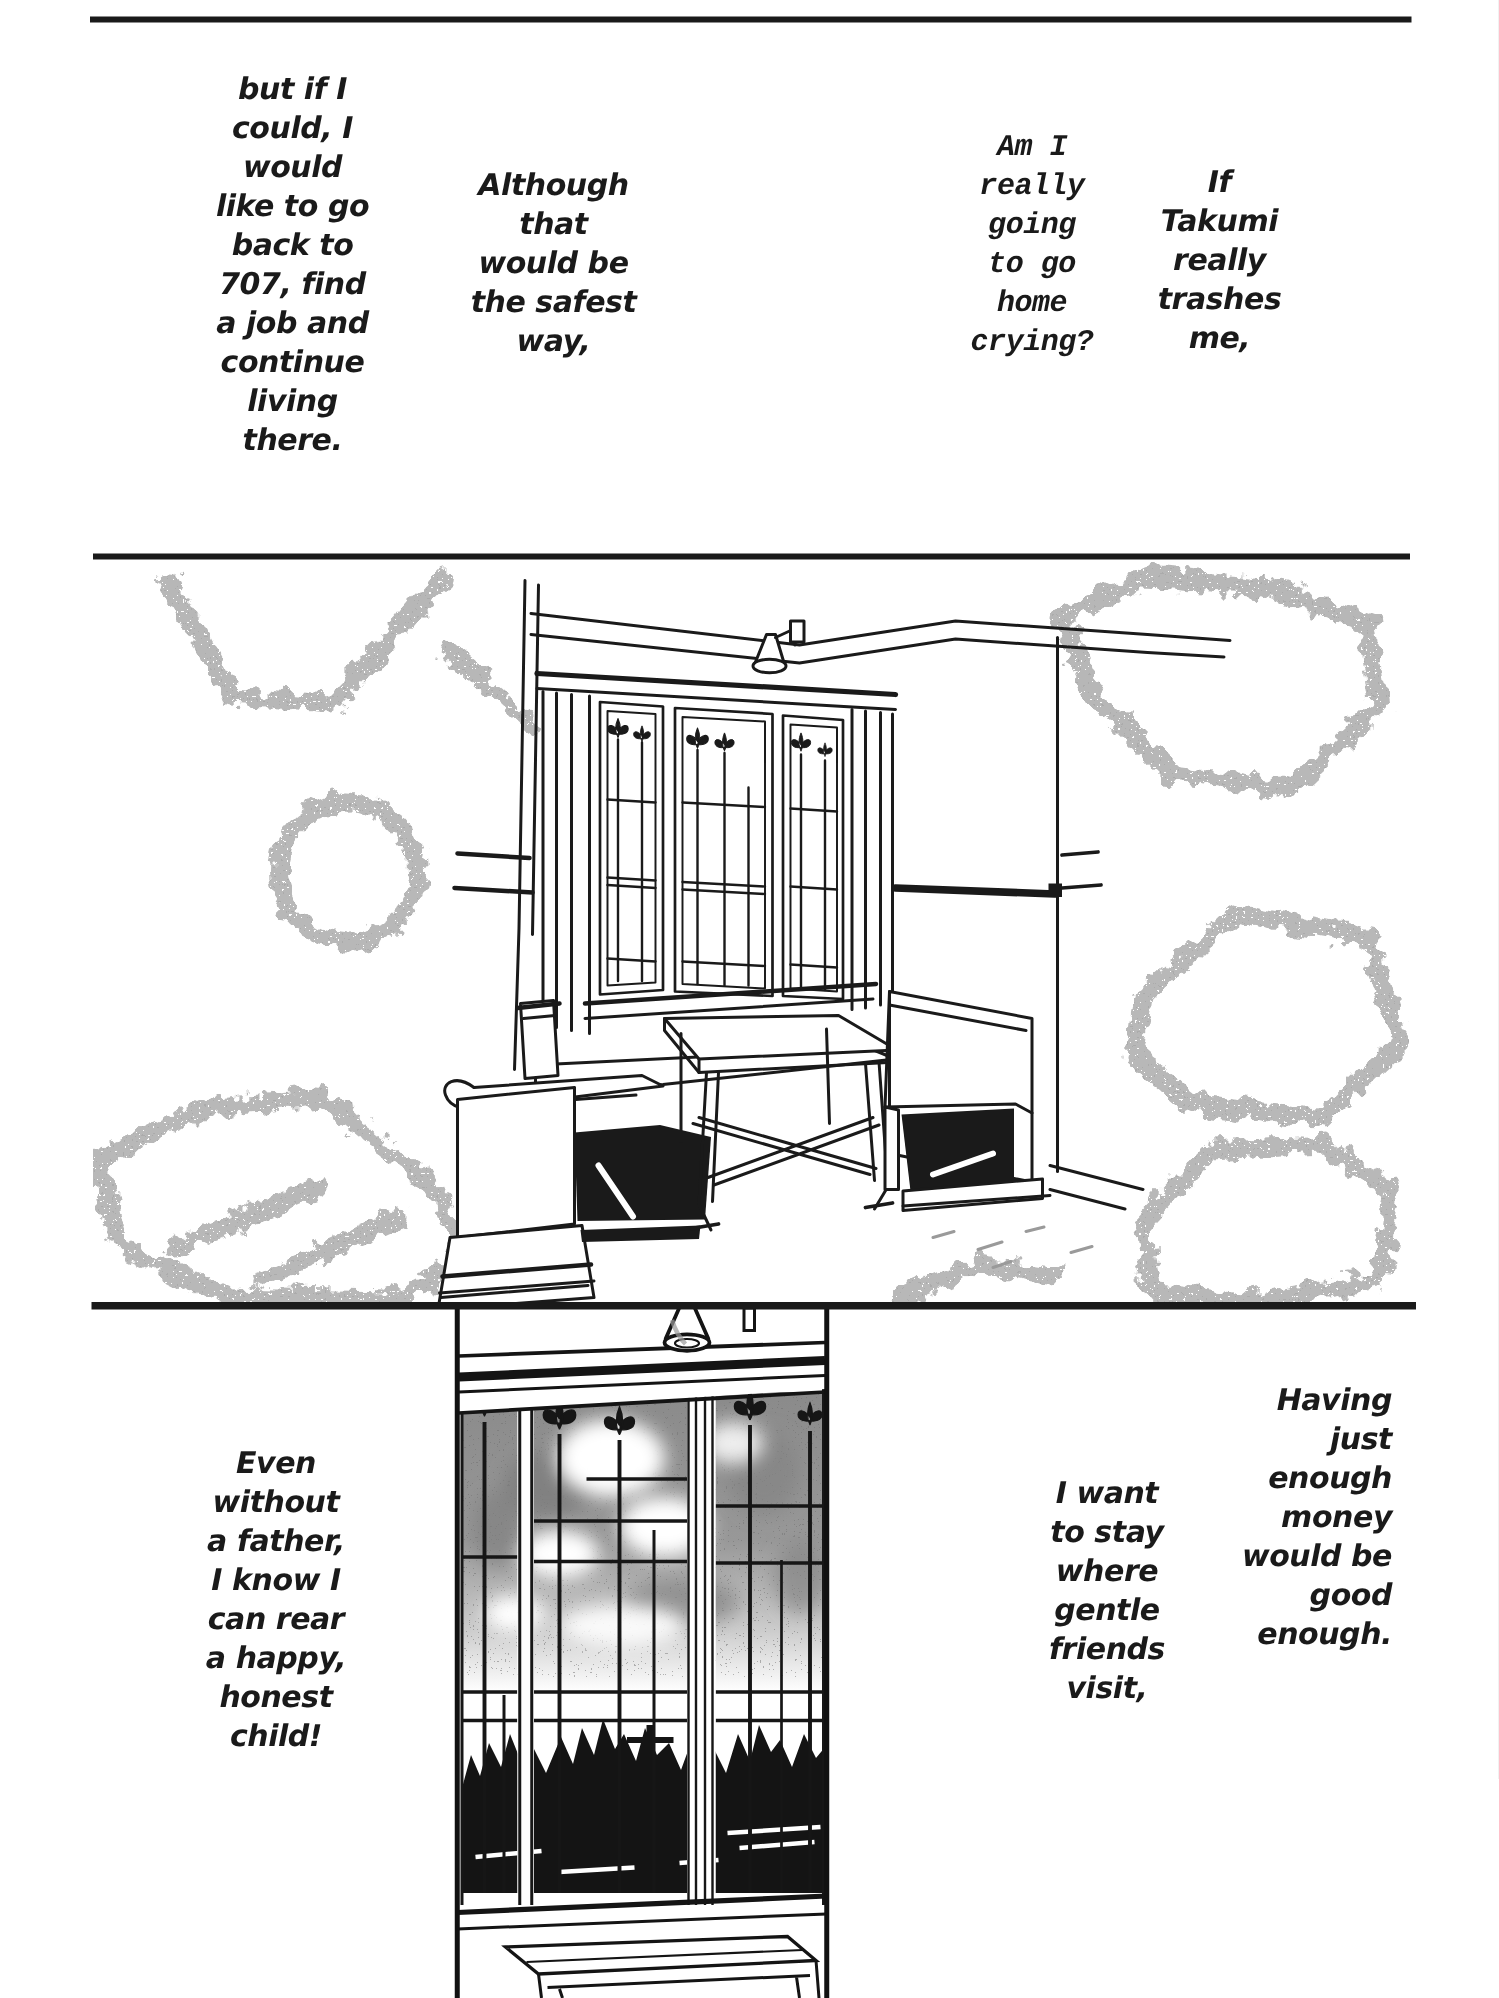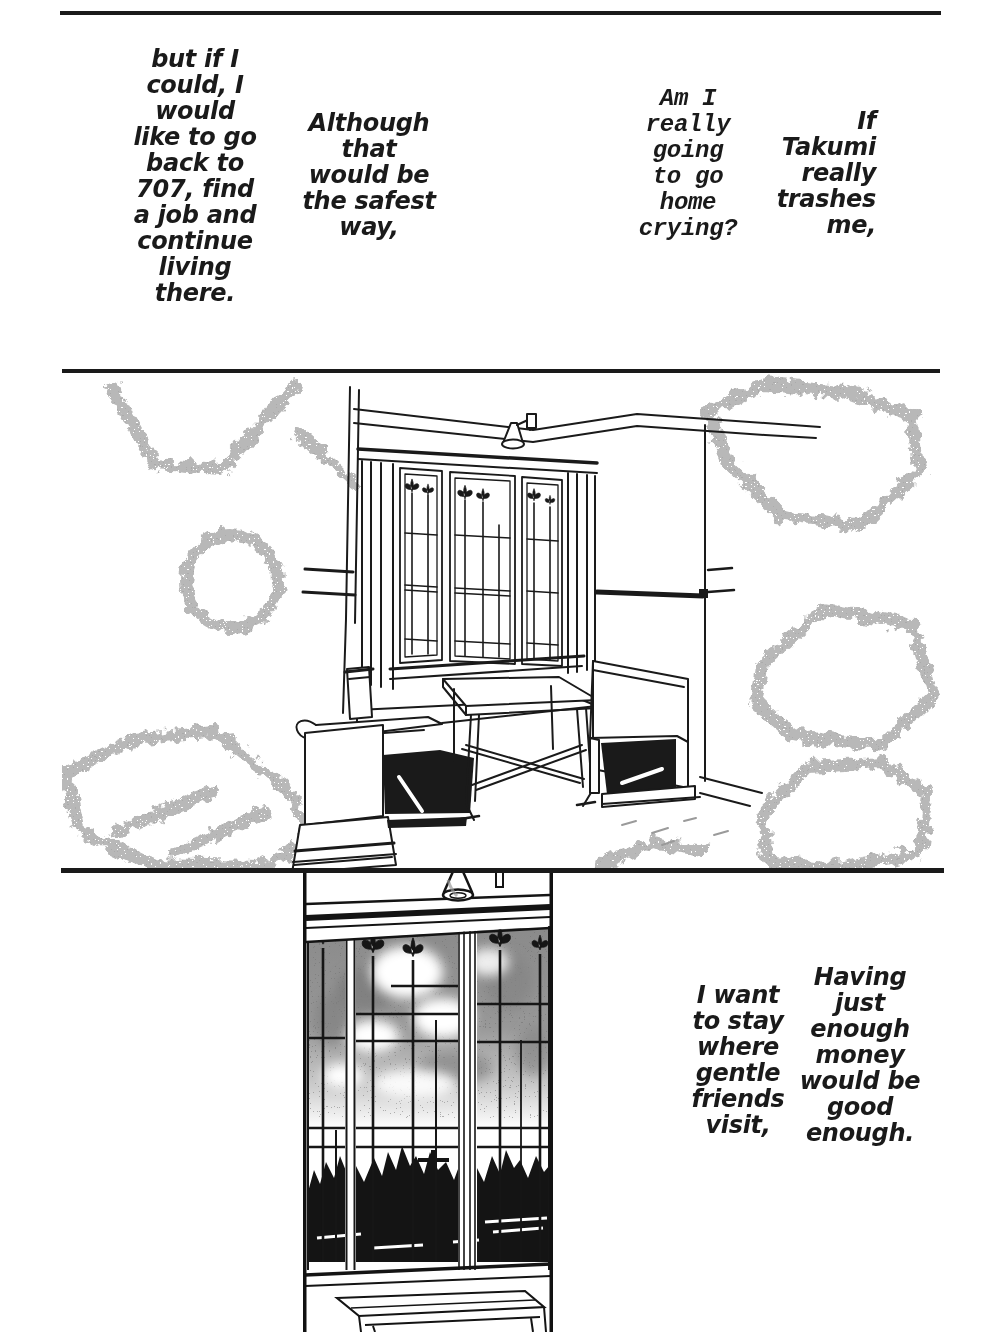--- a/index.html
+++ b/index.html
@@ -6,31 +6,31 @@
   .page{
     position:relative; width:999px; height:1332px; background:#ffffff;
     overflow:hidden; font-family:"DejaVu Sans", sans-serif;
     --ink:#1a1a1a; --tone:#9a9a9a;
   }
   .rule{position:absolute; background:var(--ink);}
   .top-rule{left:60px; top:11px; width:881px; height:4px;}
   .mid-rule{left:61px; top:868px; width:883px; height:5px; z-index:6;}
   .thought{
     position:absolute; white-space:pre-line; text-align:center;
-    font-style:italic; font-weight:700; font-size:24px; line-height:26px;
+    font-style:italic; font-weight:700; font-size:20px; line-height:26px;
     letter-spacing:-0.3px; color:var(--ink); z-index:8;
   }
   .t1{left:115px; top:46px;  width:160px;}
   .t2{left:290px; top:110px; width:158px;}
   .t3{left:616px; top:86px;  width:144px;font-family:Liberation Mono, monospace;}
-  .t4{left:750px; top:108px; width:126px;text-align:right;}
+  .t4{left:750px; top:108px; width:126px;}
   .t5{left:105px; top:962px; width:158px;}
   .t6{left:572px; top:972px; width:104px;}
   .t7{left:676px; top:982px; width:124px;font-style:italic;}
-  .t8{left:792px; top:964px; width:136px;}
+  .t8{left:792px; top:920px; width:136px;text-align:right;}
   .panel-room{
     position:absolute; left:62px; top:369px; width:878px; height:499px;
     border-top:4px solid var(--ink); background:#fff; z-index:2;
   }
   .panel-room svg{display:block;}
   .panel-window{
     position:absolute; left:303px; top:870px; width:250px; height:462px;
     background:#fff; z-index:3;
   }
   .panel-window svg{display:block;}
@@ -222,20 +222,28 @@
           <g stroke="#9a9a9a" stroke-width="2">
             <path d="M560,452 l14,-4 M590,460 l16,-5 M622,448 l12,-3 M652,462 l14,-4 M600,472 l12,-4"></path>
           </g>
         </g>
       </g>
     </svg>
   </div>
 
   <div class="rule mid-rule"></div>
 
+  <div class="thought t5">Even
+without
+a father,
+I know I
+can rear
+a happy,
+honest
+child!</div>
   <div class="thought t7">I want
 to stay
 where
 gentle
 friends
 visit,</div>
   <div class="thought t8">Having
 just
 enough
 money

